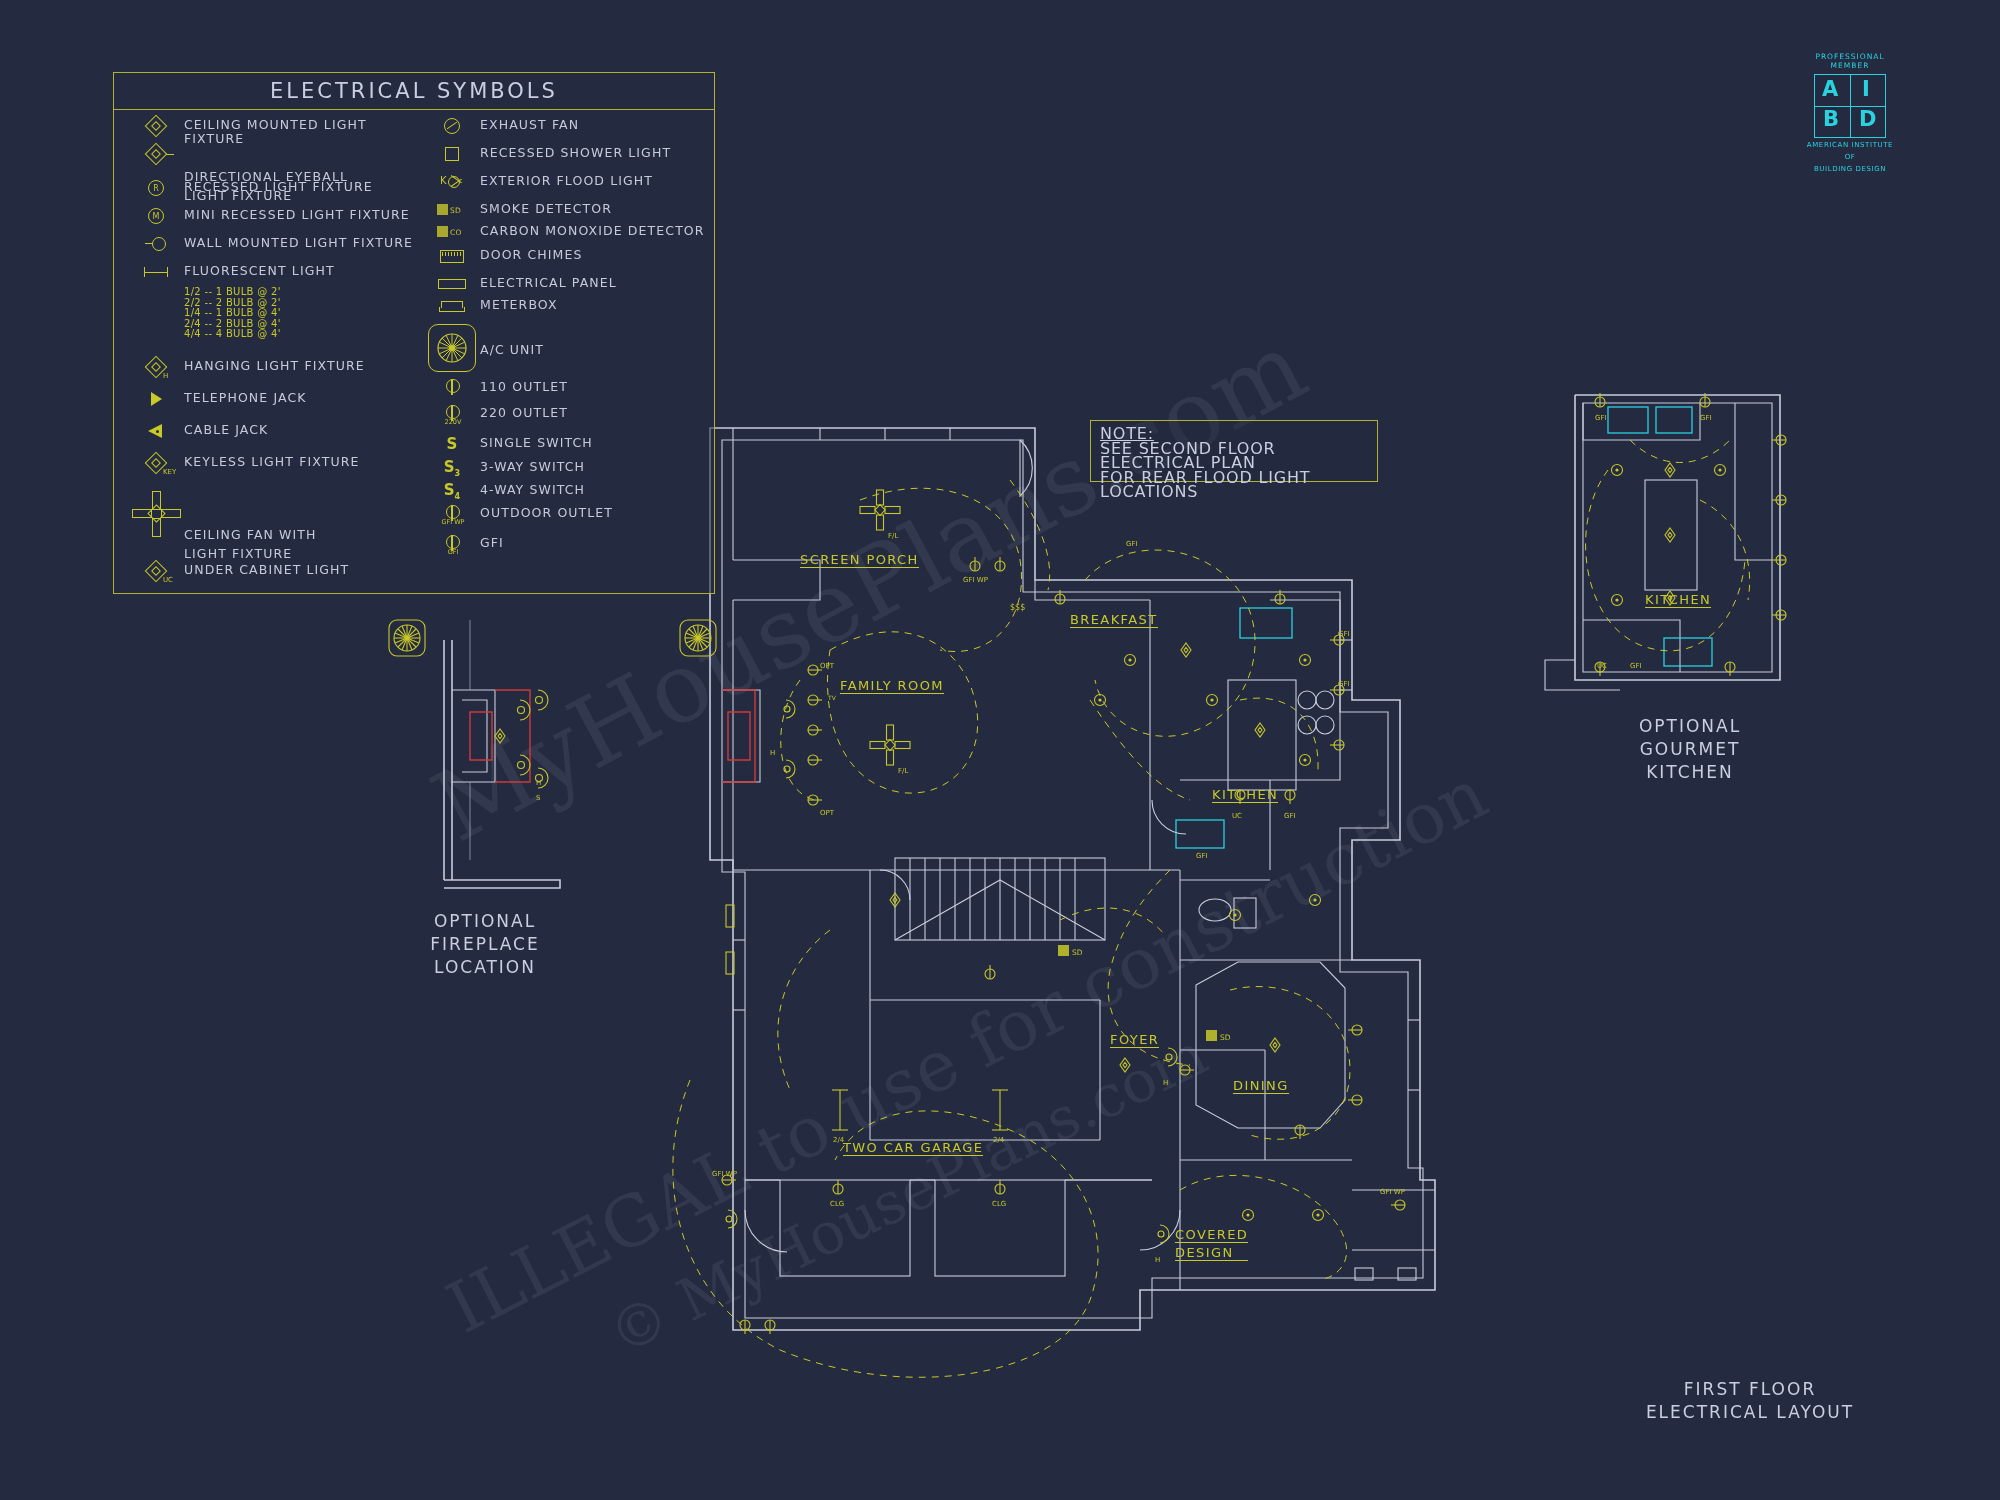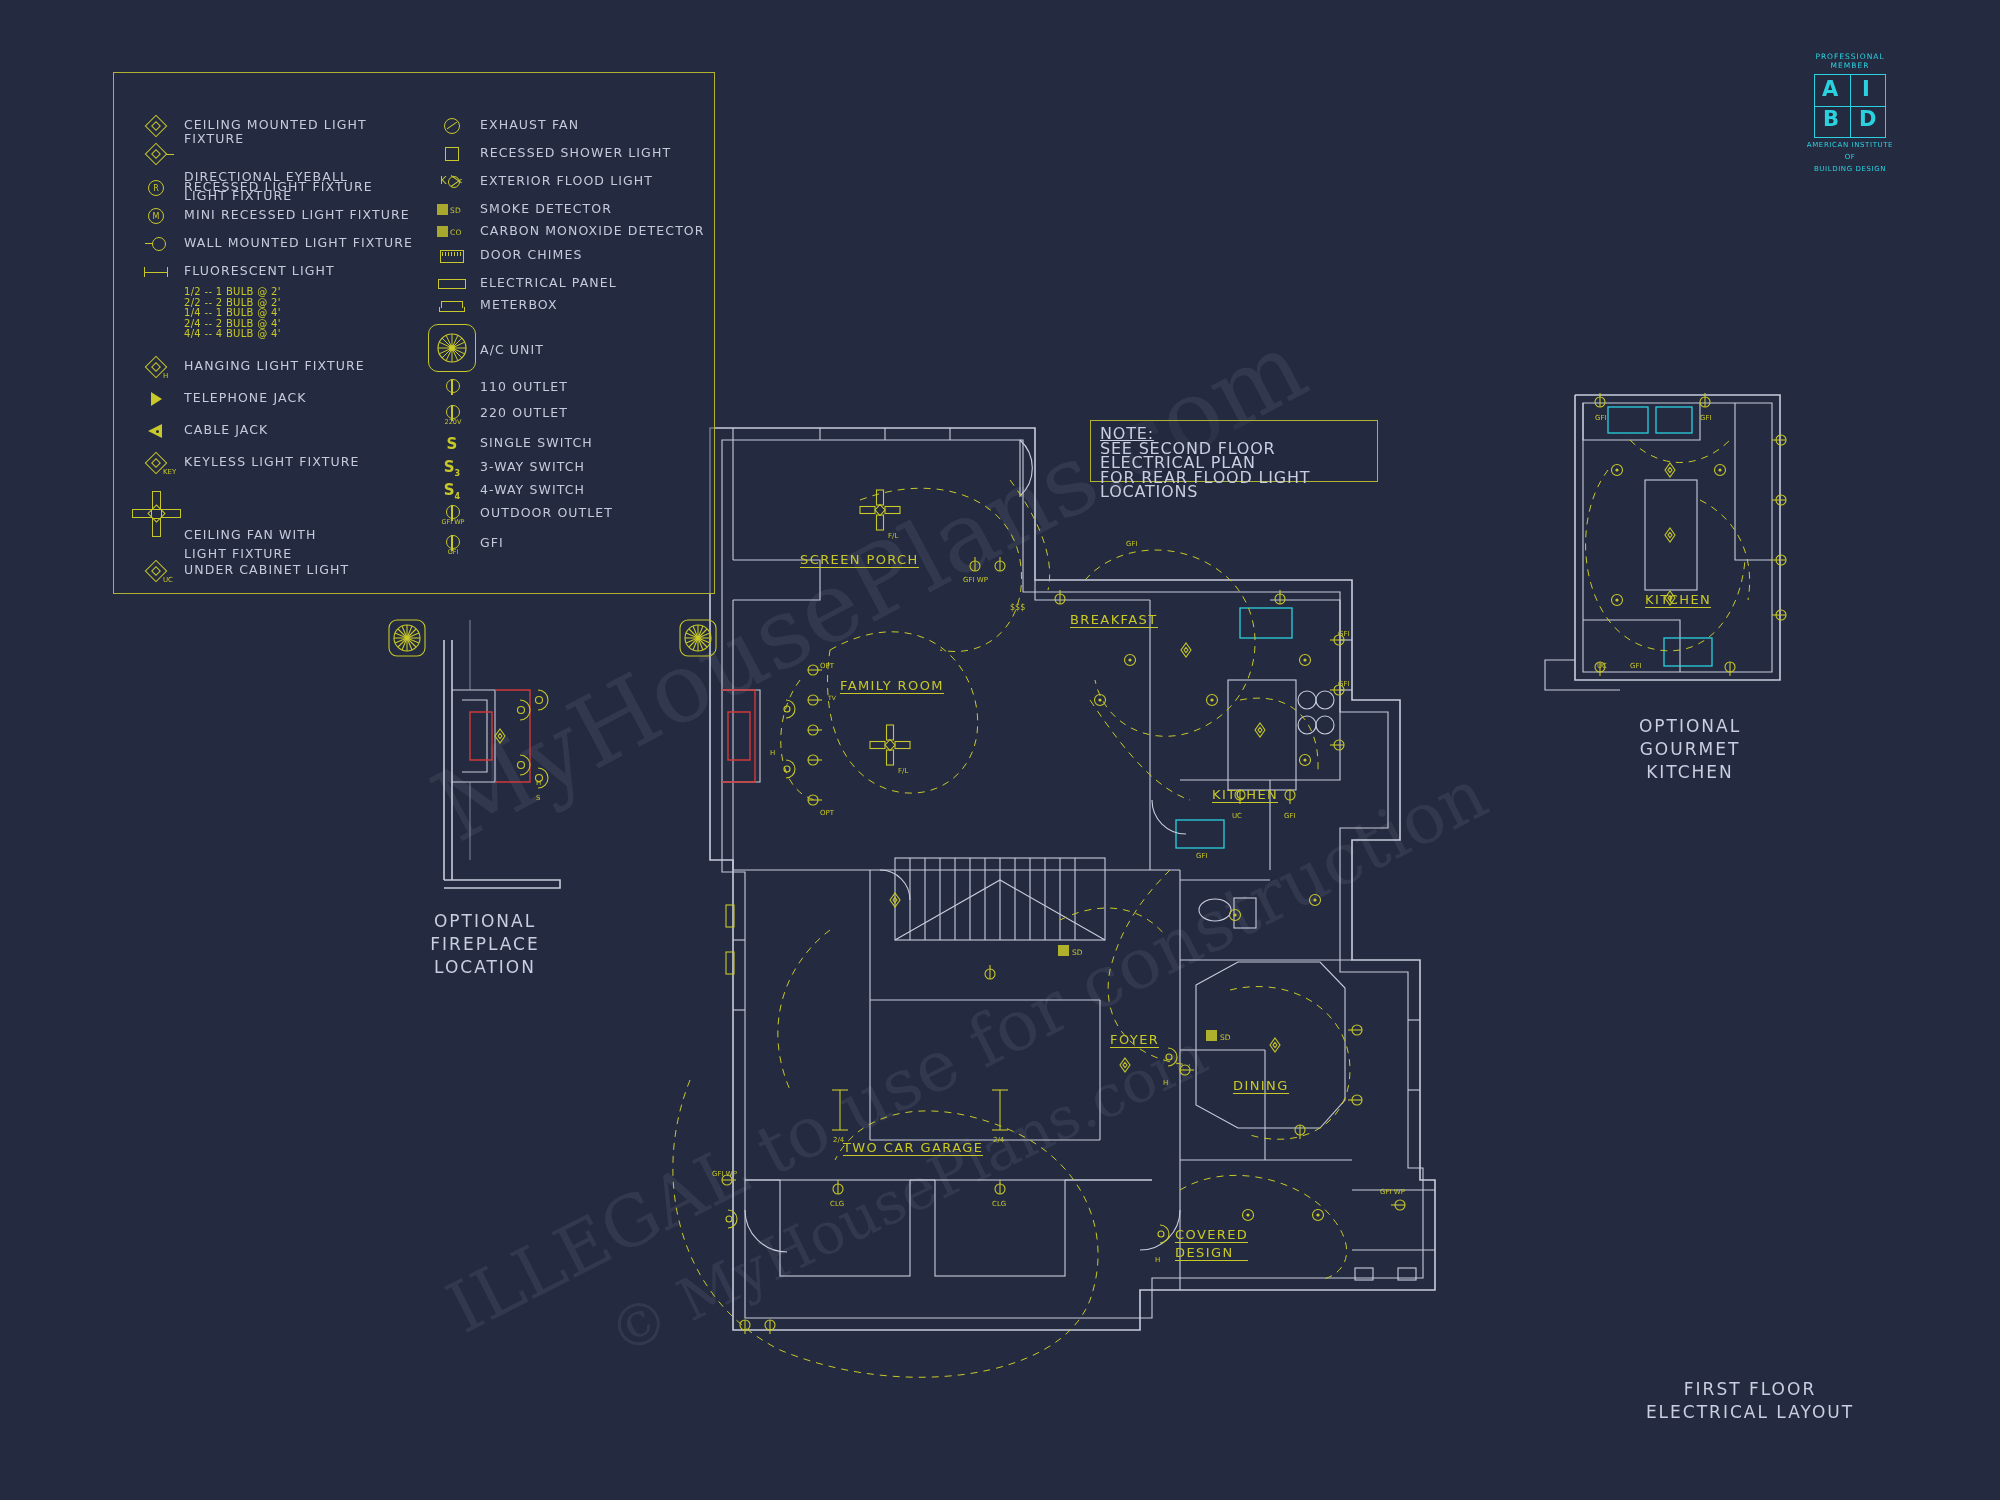--- a/index.html
+++ b/index.html
@@ -482,20 +482,23 @@
       </g>
 
       <g class="y">
         <rect x="726" y="905" width="8" height="22"></rect>
         <rect x="726" y="952" width="8" height="22"></rect>
       </g>
     </g>
   </svg>
 
   <div id="legend">
+    <div id="legend-title">
+      <span>ELECTRICAL SYMBOLS</span>
+    </div>
 
     <div class="legcol left">
 
       <div class="lrow">
         <div class="lsym">
             <div class="s-star"></div>
           </div>
         <div class="llab">CEILING MOUNTED LIGHT FIXTURE</div>
       </div>
 

